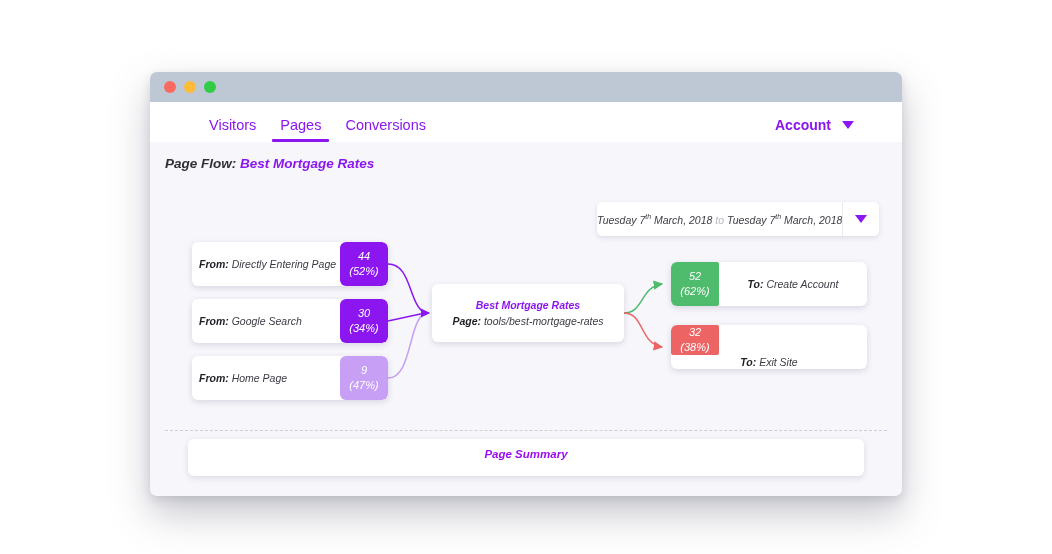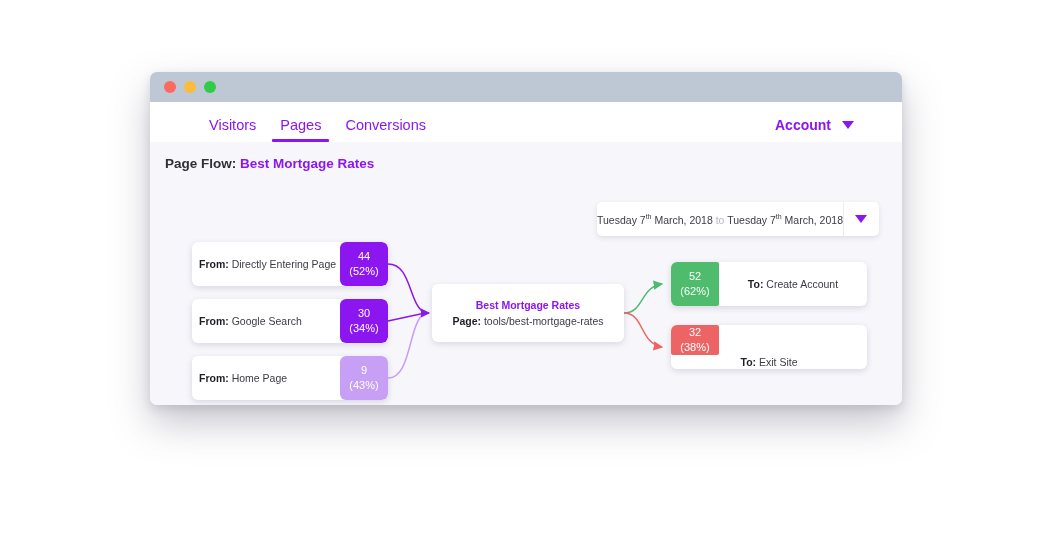--- a/index.html
+++ b/index.html
@@ -13,21 +13,21 @@
     font-family: "Liberation Sans", sans-serif;
     overflow: hidden;
   }
 
   
   .window {
     position: absolute;
     left: 150px;
     top: 72px;
     width: 752px;
-    height: 333px;
+    height: 424px;
     border-radius: 7px;
     background: #f7f6fb;
     box-shadow: 0 18px 38px rgba(90,90,110,0.34), 0 4px 10px rgba(90,90,110,0.18);
     overflow: hidden;
   }
 
   .titlebar {
     height: 30px;
     background: #bdc8d4;
     display: flex;
@@ -84,20 +84,21 @@
     border-left: 6px solid transparent;
     border-right: 6px solid transparent;
     border-top: 8px solid #8b16f0;
   }
 
   
   .content {
     position: relative;
     background: #f7f6fb;
     height: 312px;
+    font-style: italic;
   }
 
   .pageflow-title {
     position: absolute;
     left: 15px;
     top: 14px;
     font-size: 13.5px;
     font-weight: bold;
     color: #2f2f35;
     white-space: nowrap;
@@ -326,21 +327,21 @@
           <span>(34%)</span>
         </div>
       </div>
 
       <div class="node left" id="node-src-2">
         <div class="node-label">
           <b>From:</b>&nbsp;<span>Home Page</span>
         </div>
         <div class="badge" style="background:#c79ff5">
           <span>9</span>
-          <span>(43%)</span>
+          <span>(47%)</span>
         </div>
       </div>
 
       <div class="node center">
         <div class="center-title">Best Mortgage Rates</div>
         <div class="center-sub">
           <b>Page:</b>&nbsp;<span>tools/best-mortgage-rates</span>
         </div>
       </div>
 

